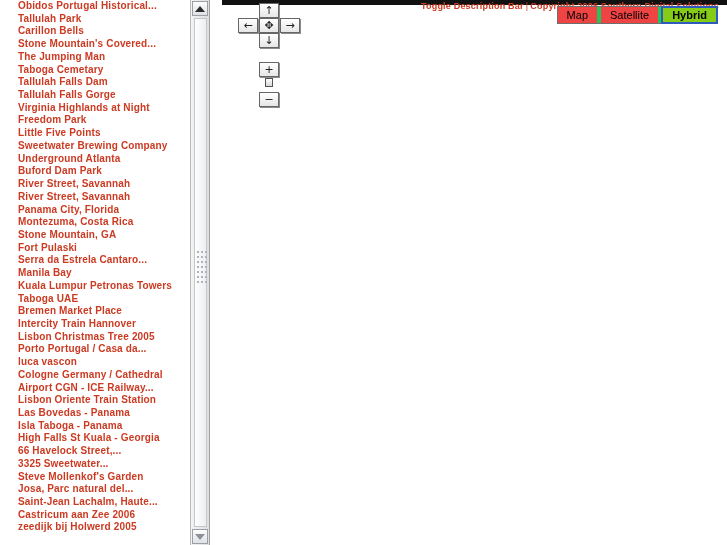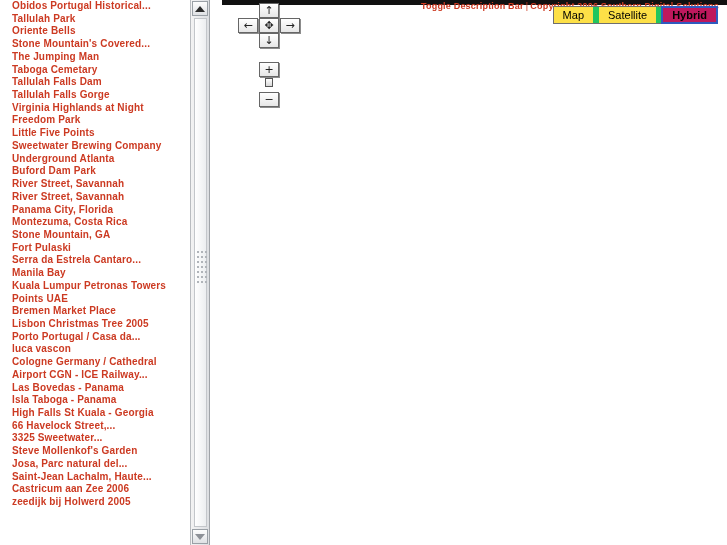--- a/index.html
+++ b/index.html
@@ -27,21 +27,21 @@
     overflow: hidden;
   }
   .place-item {
     display: block;
     color: #cc3a22;
     font-family: "Liberation Sans", sans-serif;
     font-size: 10px;
     font-weight: bold;
     line-height: 12.72px;
     height: 12.72px;
-    padding-left: 12px;
+    padding-left: 18px;
     white-space: nowrap;
     text-decoration: none;
     cursor: pointer;
     letter-spacing: 0.15px;
   }
 
   
   #splitter {
     position: absolute;
     left: 190px;
@@ -203,71 +203,73 @@
     box-sizing: border-box;
   }
   .maptype-btn {
     display: flex;
     align-items: center;
     justify-content: center;
     padding: 0 9px;
     font-family: "Liberation Sans", sans-serif;
     font-size: 11px;
     color: #000000;
-    background: #fde047;
-    border-right: 6px solid #22c55e;
+    background: #ef4444;
+    border-right: 4px solid #22c55e;
     cursor: pointer;
     box-sizing: border-box;
     white-space: nowrap;
   }
   .maptype-btn:last-child { border-right: none; }
   .maptype-btn.selected {
     font-weight: bold;
     border: 2px solid #2f5bbf;
     margin: -1px;
-    background: #be185d;
+    background: #84cc16;
   }
 </style>
 </head>
 <body>
 
 <div id="page">
 
   <div id="sidebar">
     <div id="place-list">
         <a class="place-item" href="#">Obidos Portugal Historical...</a>
         <a class="place-item" href="#">Tallulah Park</a>
-        <a class="place-item" href="#">Oriente Bells</a>
+        <a class="place-item" href="#">Carillon Bells</a>
         <a class="place-item" href="#">Stone Mountain's Covered...</a>
         <a class="place-item" href="#">The Jumping Man</a>
         <a class="place-item" href="#">Taboga Cemetary</a>
         <a class="place-item" href="#">Tallulah Falls Dam</a>
         <a class="place-item" href="#">Tallulah Falls Gorge</a>
         <a class="place-item" href="#">Virginia Highlands at Night</a>
         <a class="place-item" href="#">Freedom Park</a>
         <a class="place-item" href="#">Little Five Points</a>
         <a class="place-item" href="#">Sweetwater Brewing Company</a>
         <a class="place-item" href="#">Underground Atlanta</a>
         <a class="place-item" href="#">Buford Dam Park</a>
         <a class="place-item" href="#">River Street, Savannah</a>
         <a class="place-item" href="#">River Street, Savannah</a>
         <a class="place-item" href="#">Panama City, Florida</a>
         <a class="place-item" href="#">Montezuma, Costa Rica</a>
         <a class="place-item" href="#">Stone Mountain, GA</a>
         <a class="place-item" href="#">Fort Pulaski</a>
         <a class="place-item" href="#">Serra da Estrela Cantaro...</a>
         <a class="place-item" href="#">Manila Bay</a>
         <a class="place-item" href="#">Kuala Lumpur Petronas Towers</a>
-        <a class="place-item" href="#">Points UAE</a>
+        <a class="place-item" href="#">Taboga UAE</a>
         <a class="place-item" href="#">Bremen Market Place</a>
+        <a class="place-item" href="#">Intercity Train Hannover</a>
         <a class="place-item" href="#">Lisbon Christmas Tree 2005</a>
         <a class="place-item" href="#">Porto Portugal / Casa da...</a>
         <a class="place-item" href="#">luca vascon</a>
         <a class="place-item" href="#">Cologne Germany / Cathedral</a>
         <a class="place-item" href="#">Airport CGN - ICE Railway...</a>
+        <a class="place-item" href="#">Lisbon Oriente Train Station</a>
         <a class="place-item" href="#">Las Bovedas - Panama</a>
         <a class="place-item" href="#">Isla Taboga - Panama</a>
         <a class="place-item" href="#">High Falls St Kuala - Georgia</a>
         <a class="place-item" href="#">66 Havelock Street,...</a>
         <a class="place-item" href="#">3325 Sweetwater...</a>
         <a class="place-item" href="#">Steve Mollenkof's Garden</a>
         <a class="place-item" href="#">Josa, Parc natural del...</a>
         <a class="place-item" href="#">Saint-Jean Lachalm, Haute...</a>
         <a class="place-item" href="#">Castricum aan Zee 2006</a>
         <a class="place-item" href="#">zeedijk bij Holwerd 2005</a>

